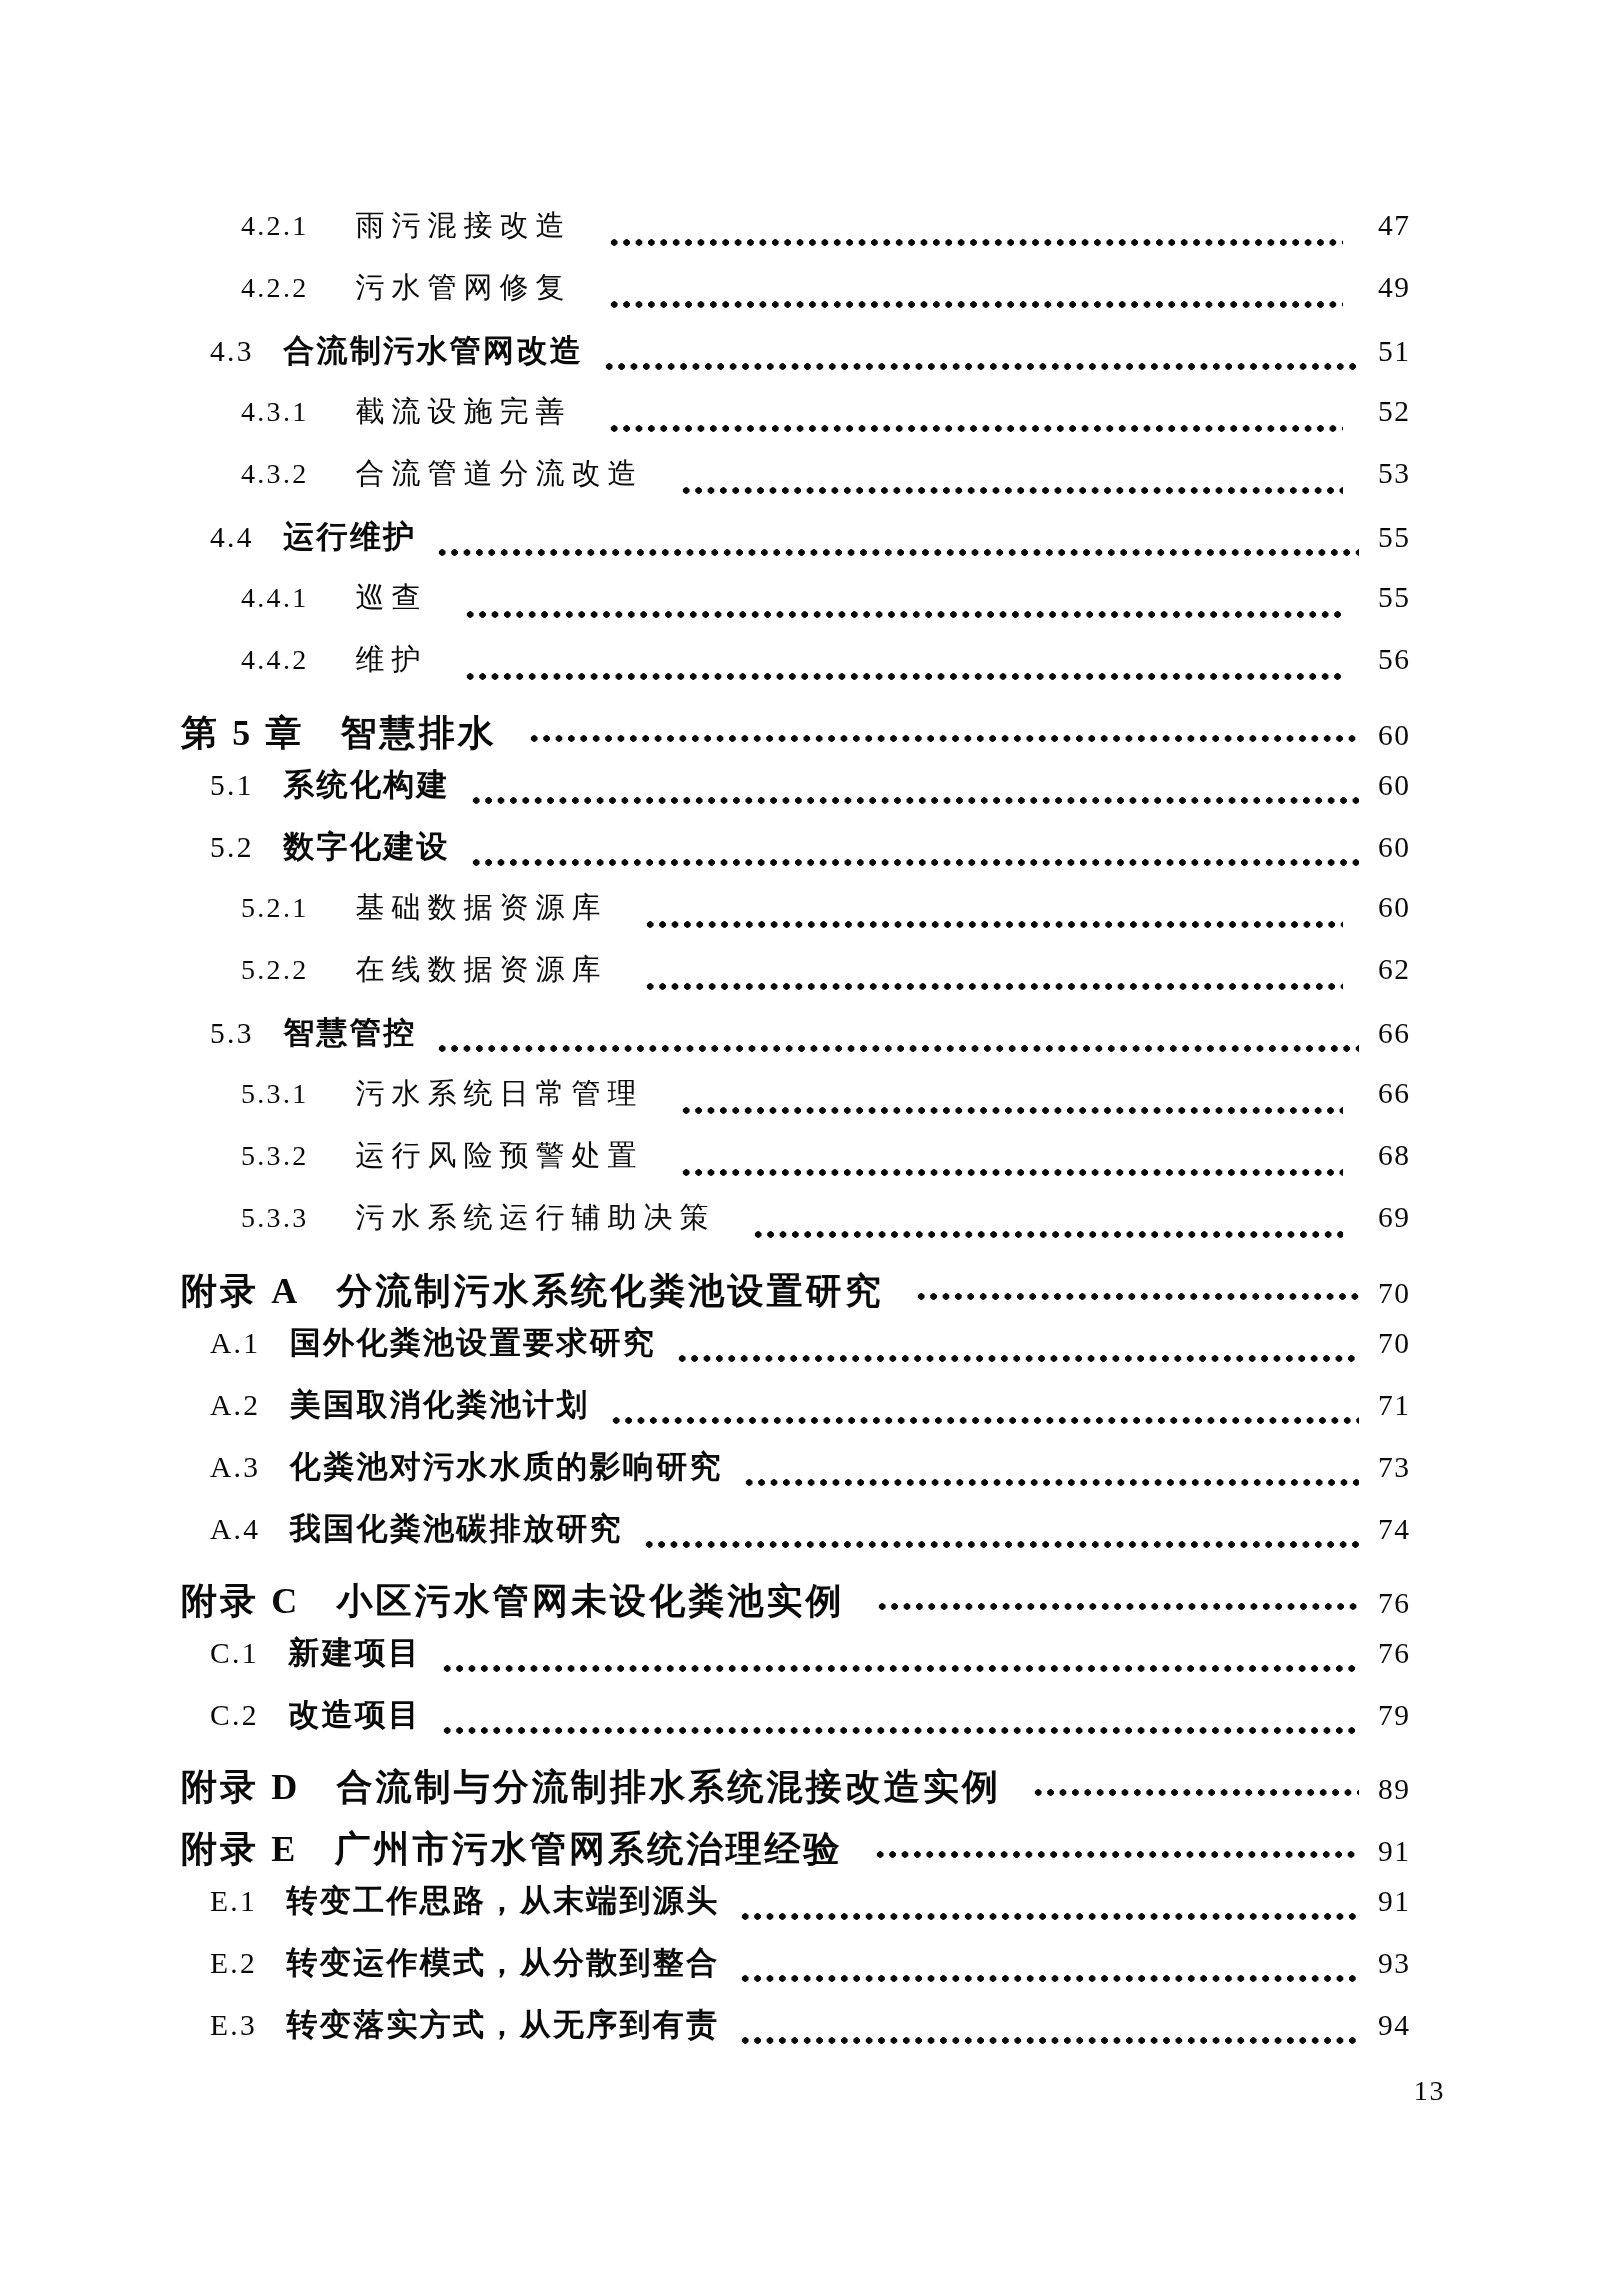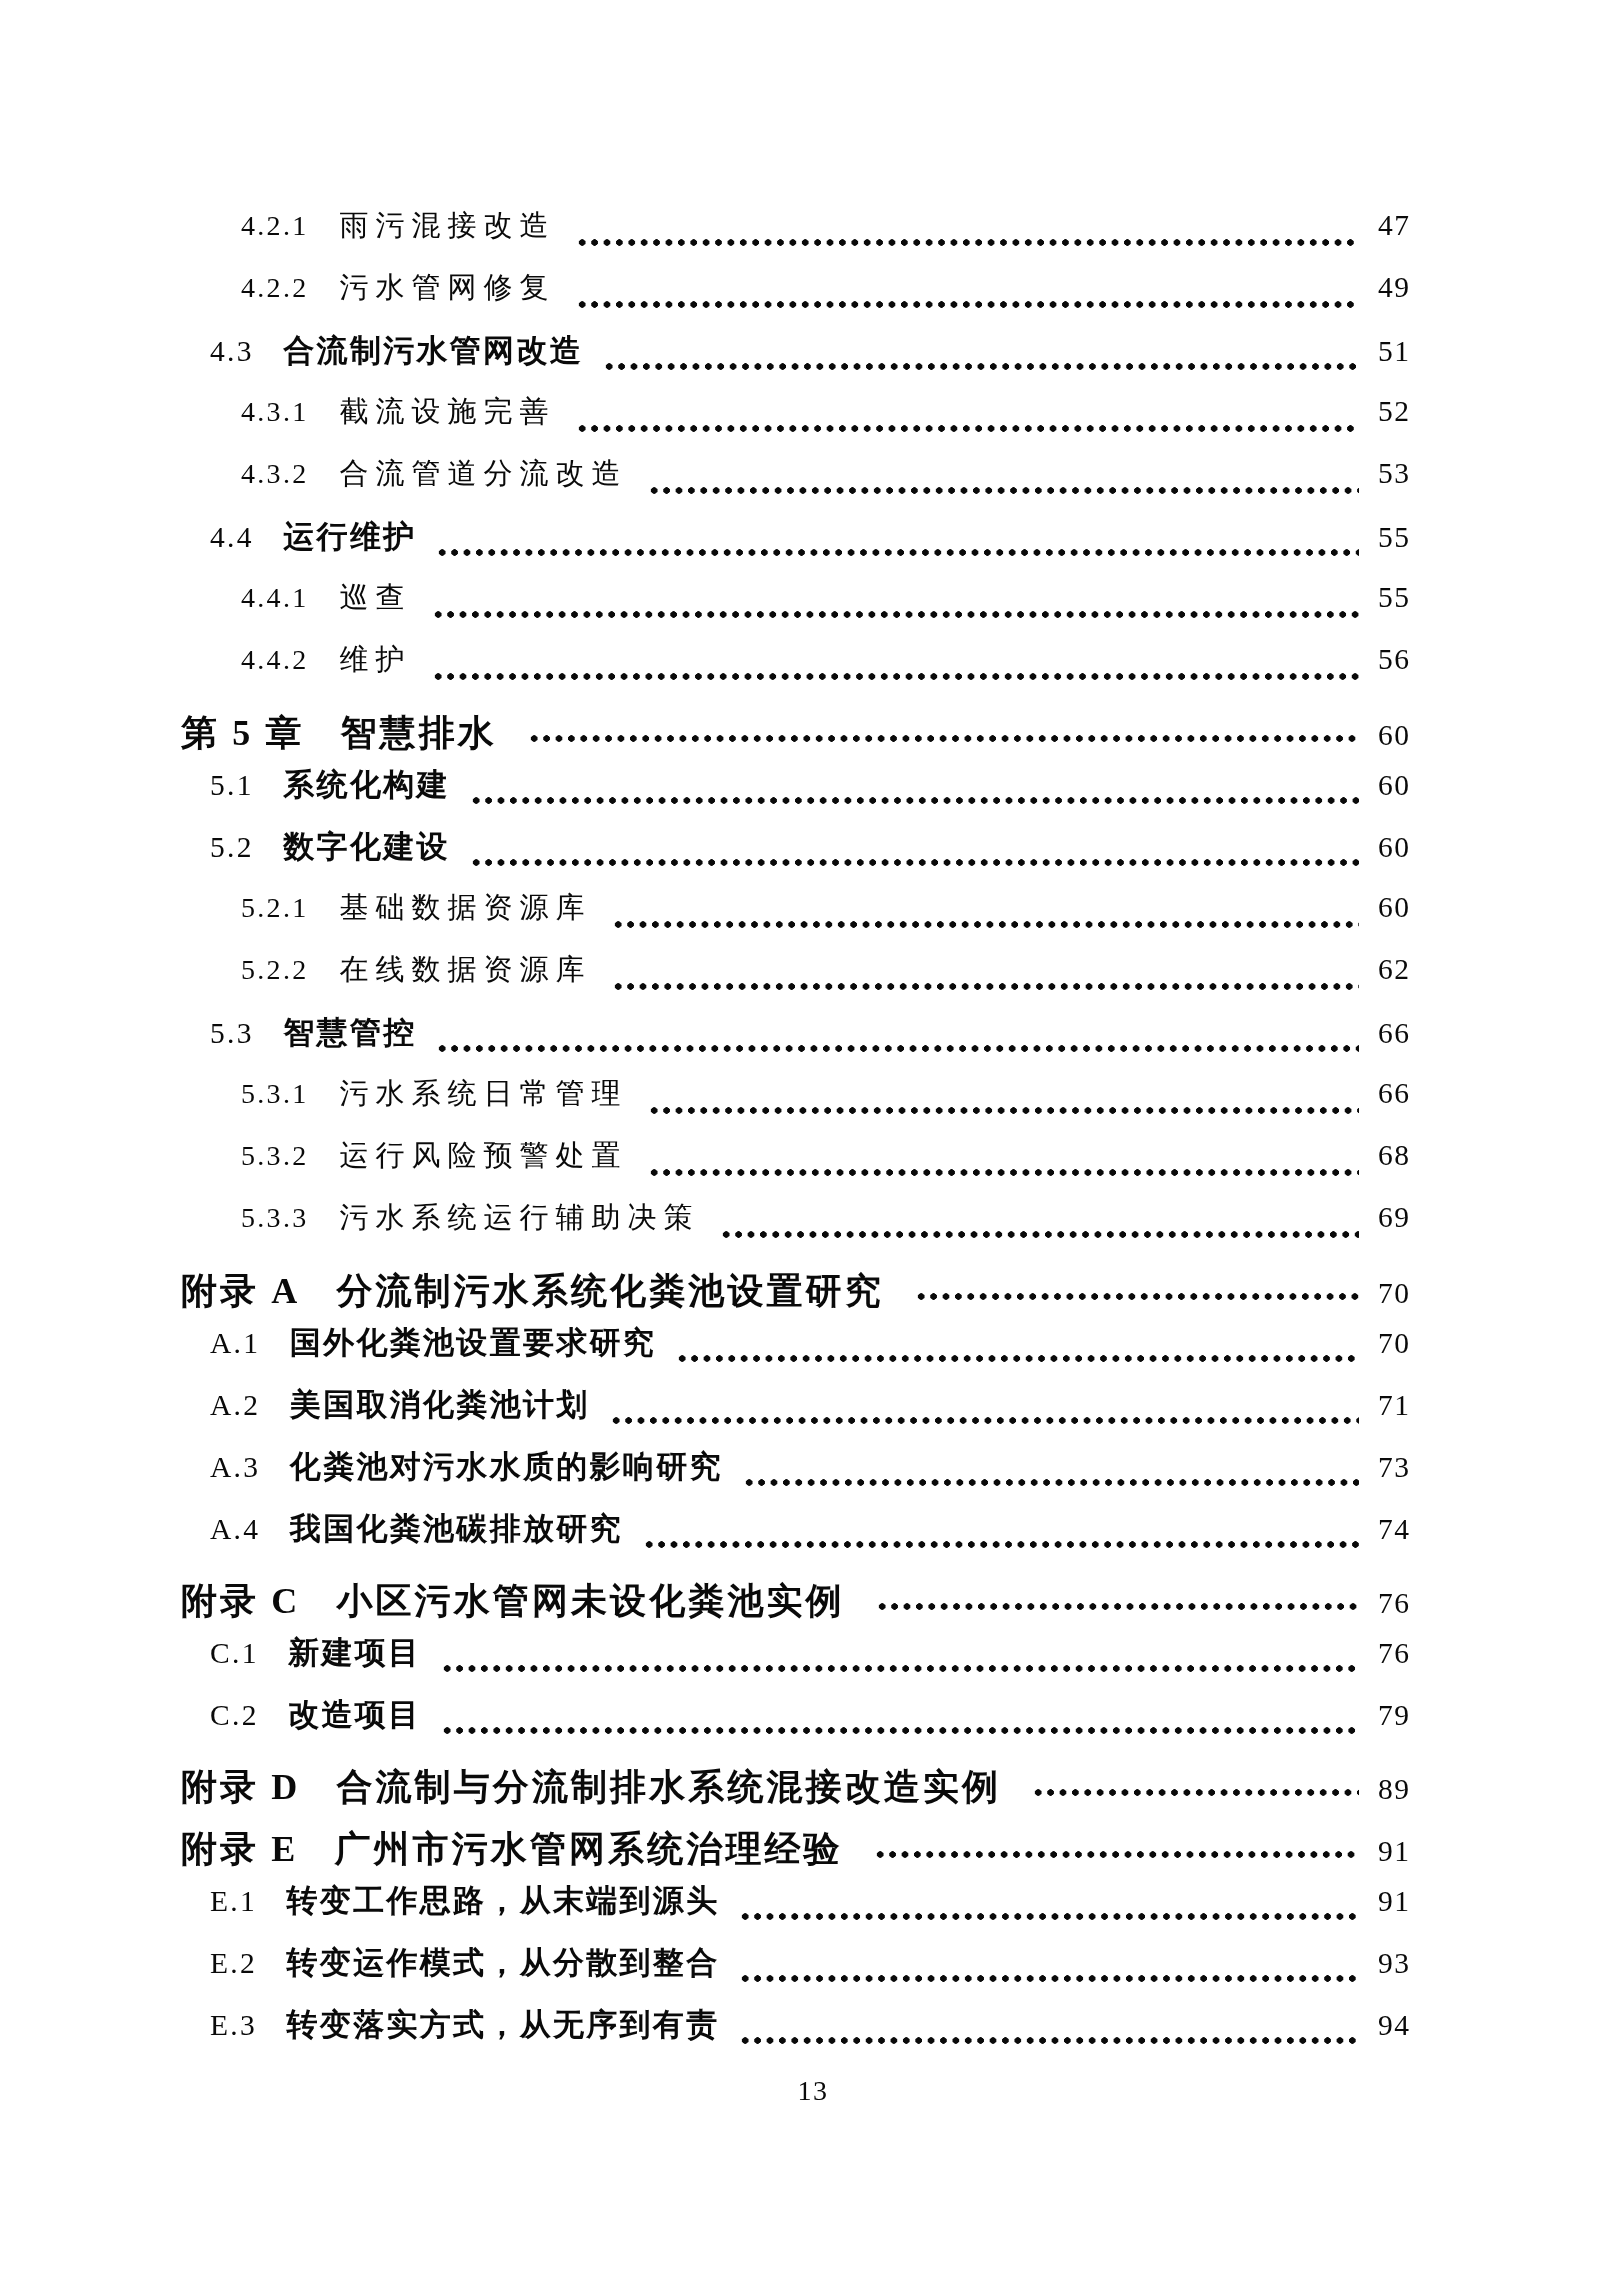--- a/index.html
+++ b/index.html
@@ -58,26 +58,26 @@
   
   .lv1 { font-size: 36px; font-weight: 700; }
   .lv1 .num { margin-right: 36px; letter-spacing: 3.1px; }
   .lv1 .title { letter-spacing: 3.1px; margin-top: 7px; }
   .lv1 .dots { margin-left: 31px; }
   
   .lv2 { font-size: 31px; margin-left: 29px; }
   .lv2 .num { font-size: 29.5px; margin-right: 29.5px; font-weight: 400; }
   .lv2 .title { font-weight: 600; letter-spacing: 2.3px; }
   
-  .lv3 { font-size: 29px; margin-left: 60px; }
+  .lv3 { font-size: 29px; margin-left: 60px; gap: 16px; }
   .lv3 .num { font-size: 28px; margin-right: 31px; font-weight: 400; }
   .lv3 .title { font-weight: 400; letter-spacing: 7px; text-align: right; }
   .footer {
     margin-top: 9.3px;
-    text-align: center;
+    text-align: right;
     font-size: 28px;
     letter-spacing: 1.6px;
   }
 </style>
 </head>
 <body>
 
 <main>
   <div id="toc-list">
       <div class="row lv3">

